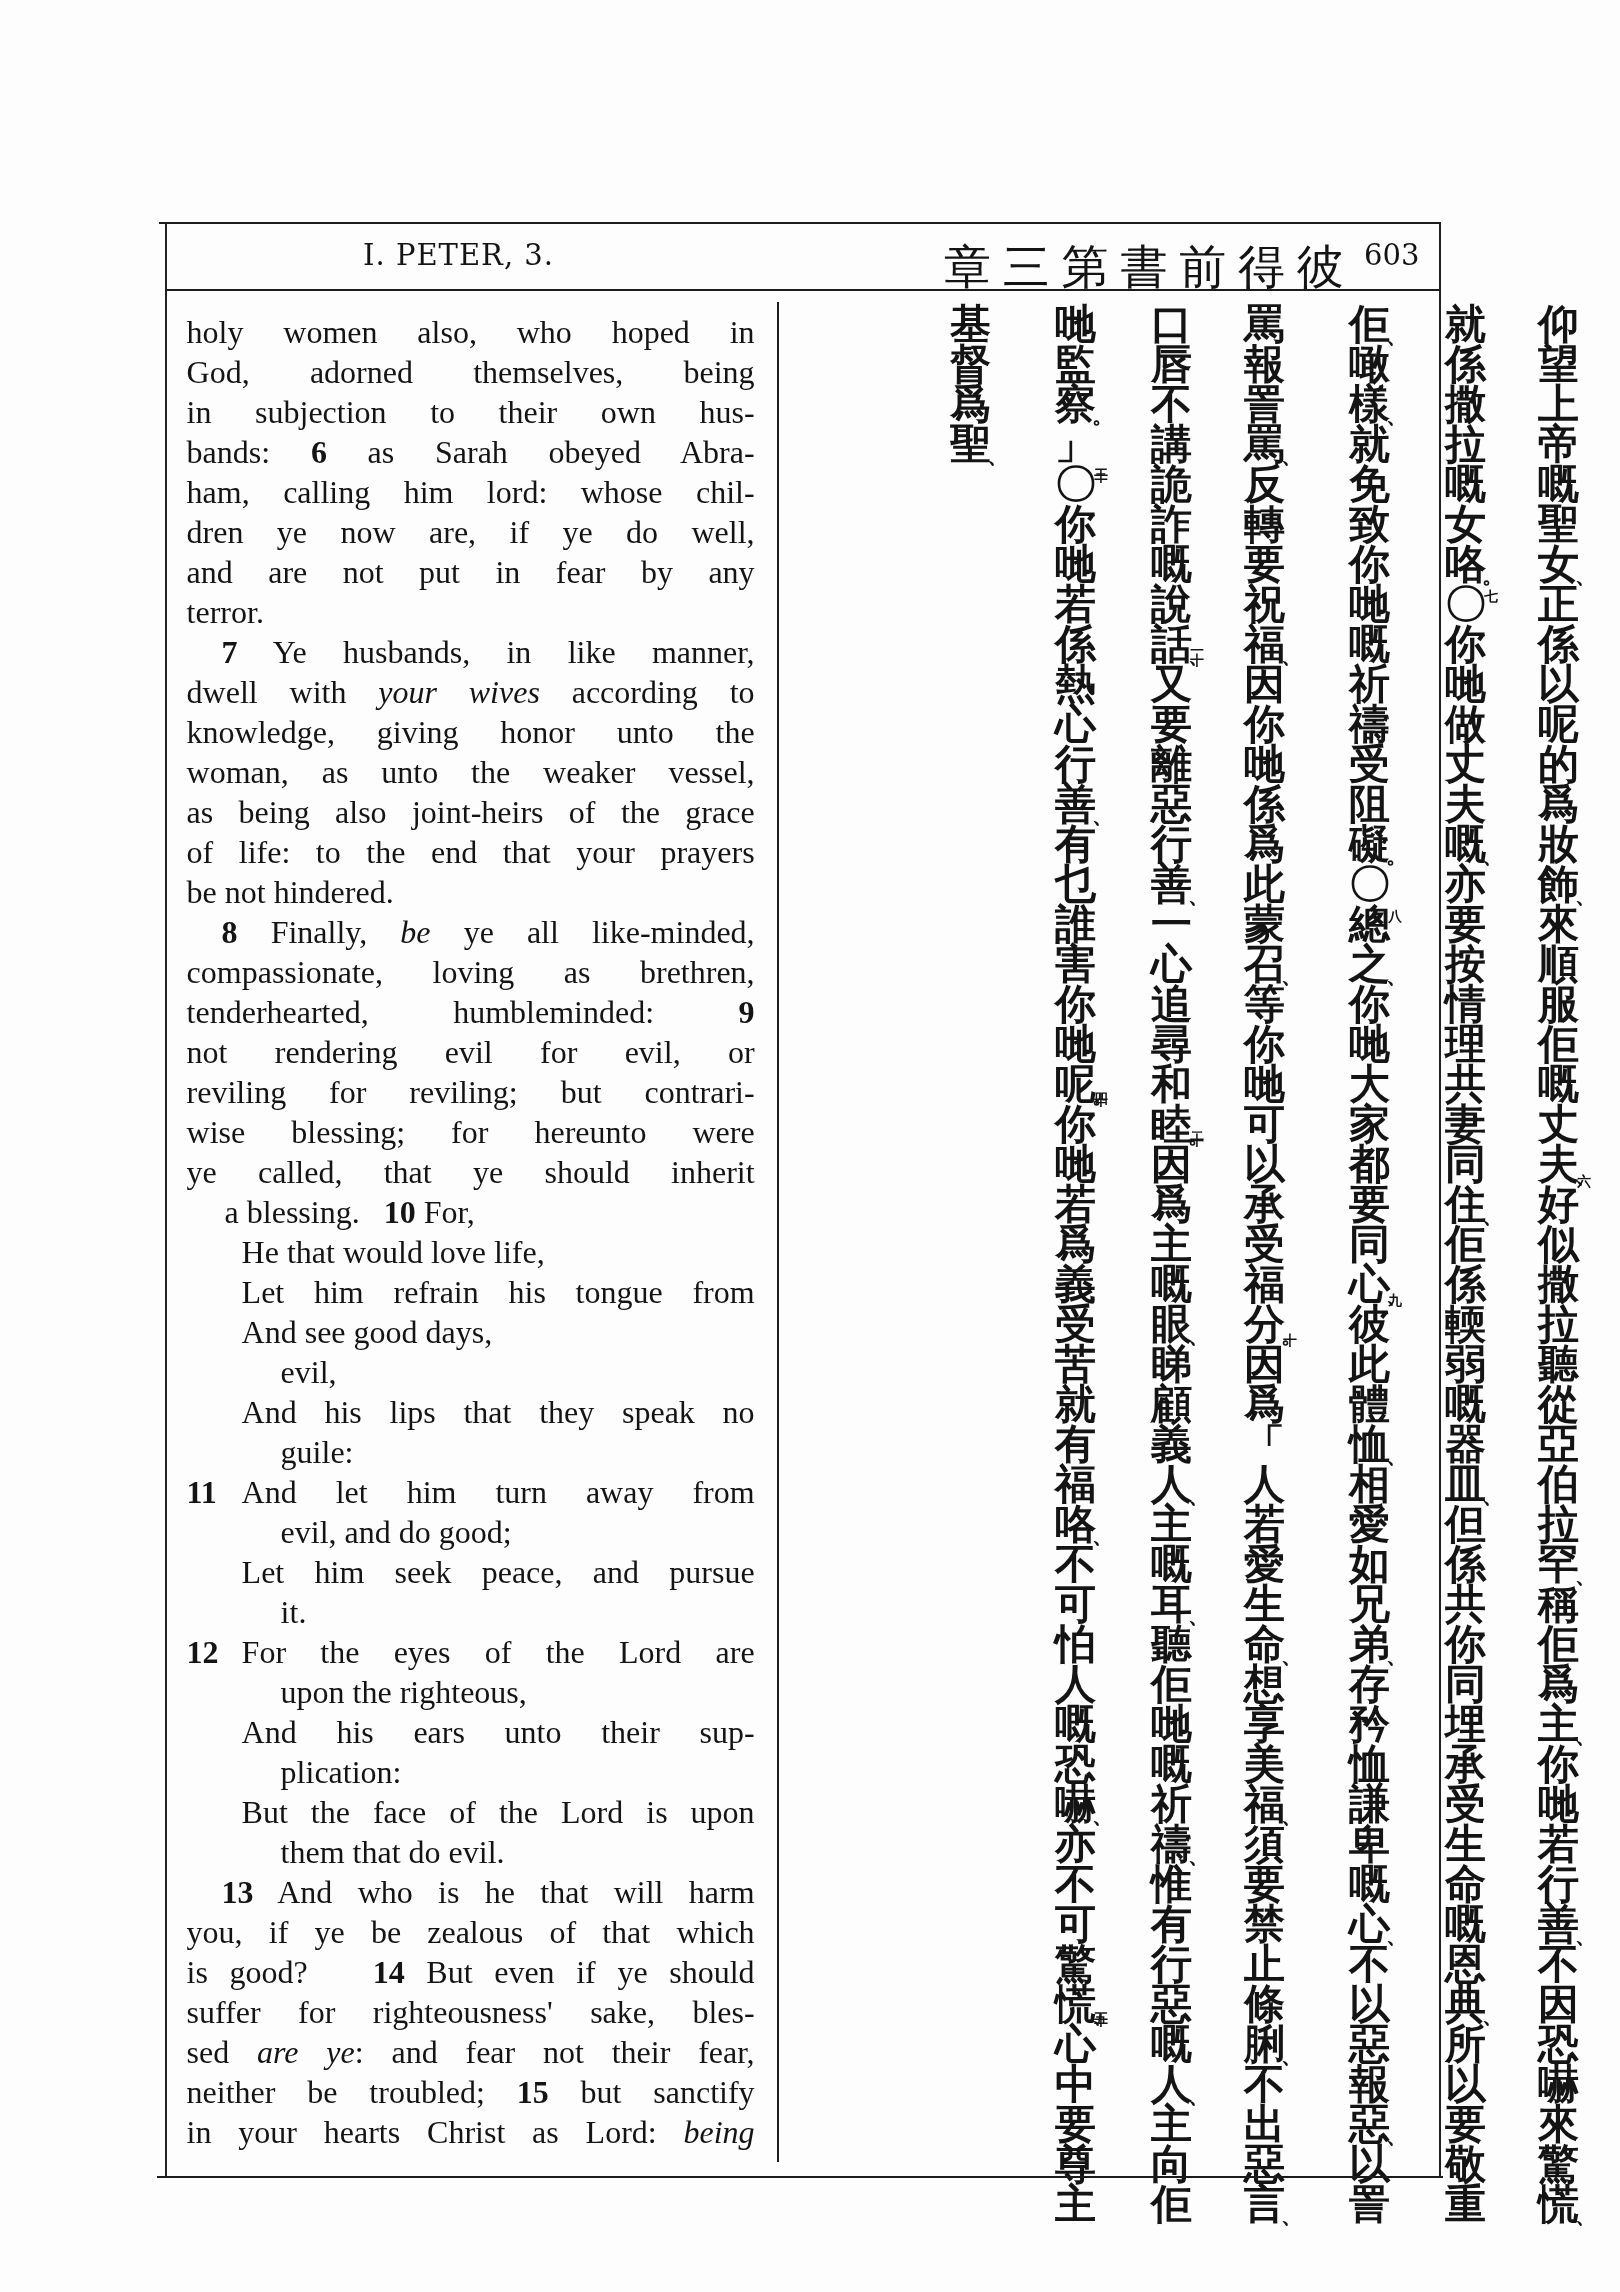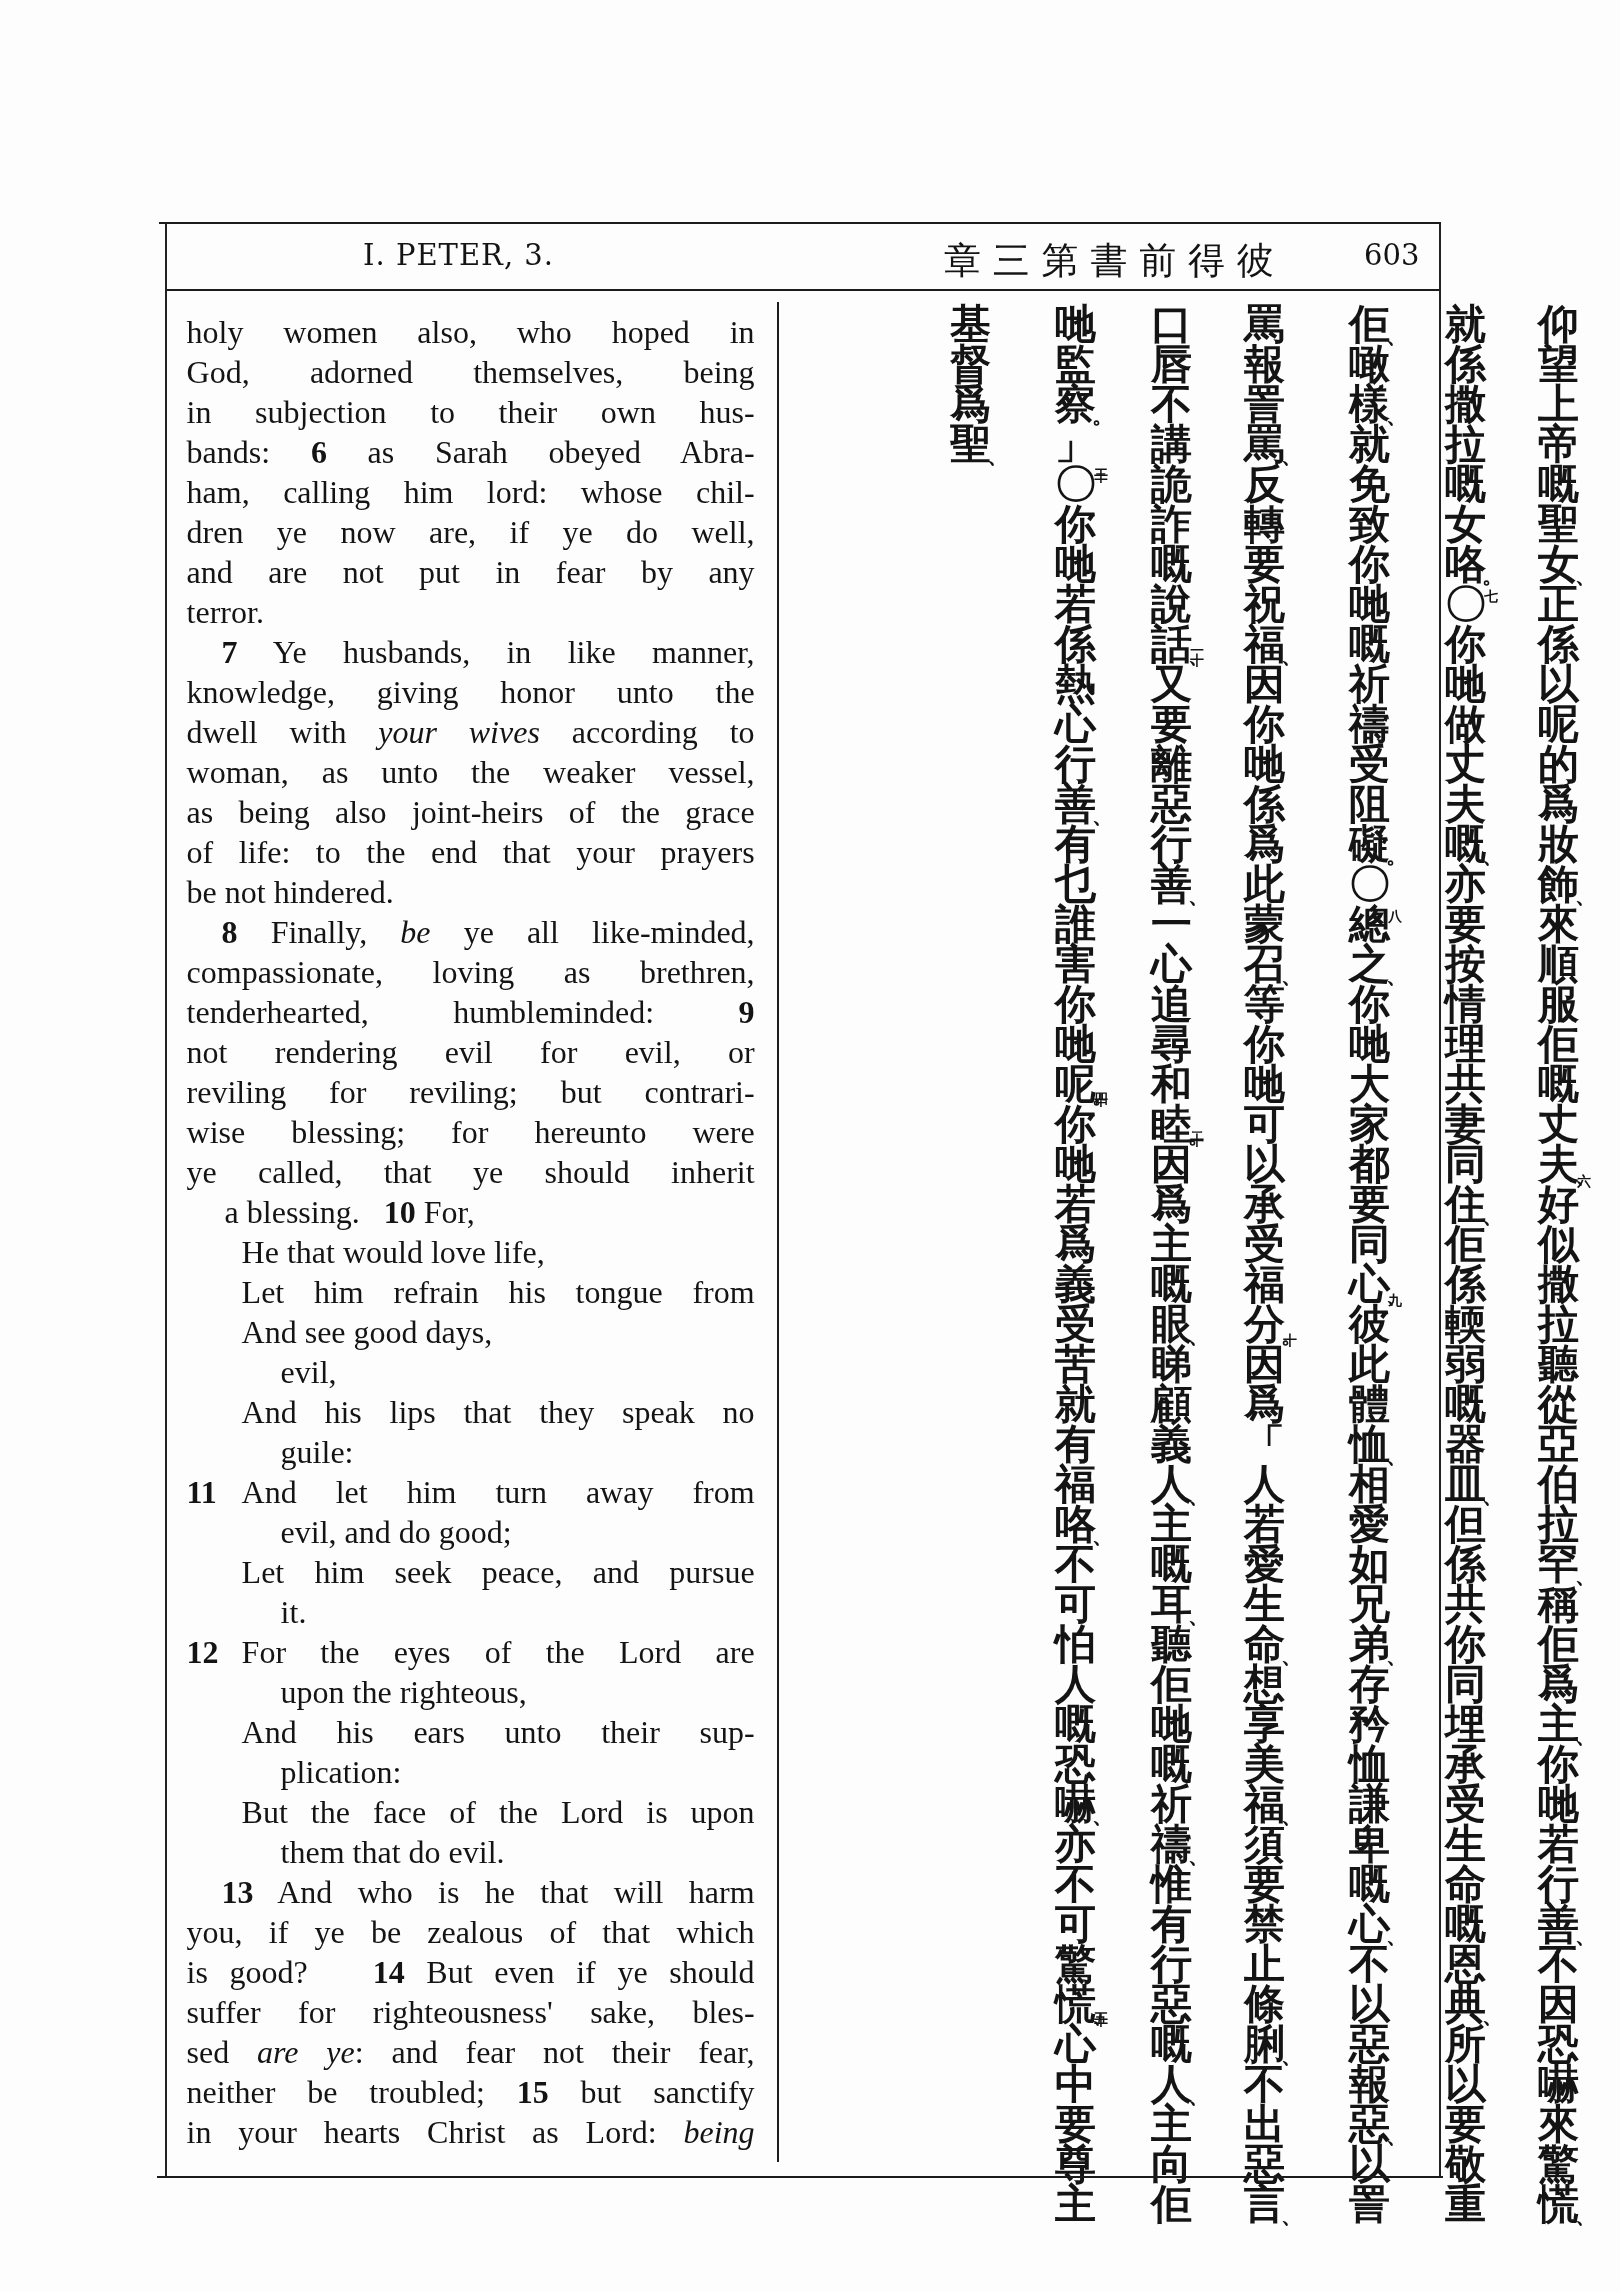--- a/index.html
+++ b/index.html
@@ -30,21 +30,21 @@
     position: absolute; left: 0; right: 0; top: 3.9px; height: 61px;
   }
   .running-title {
     position: absolute; left: 196px; top: 11.8px;
     font-family: "DejaVu Serif", serif;
     font-size: 29px; letter-spacing: 1px;
   }
   .running-title-zh {
     position: absolute; left: 777px; top: 9.8px;
     font-family: Liberation Sans, sans-serif;
-    font-size: 37px; letter-spacing: 11.8px;
+    font-size: 47px; letter-spacing: 11.8px;
   }
   .page-number {
     position: absolute; right: 19.6px; top: 11.8px;
     font-family: "DejaVu Serif", serif;
     font-size: 29px;
   }
 
   .english-col {
     position: absolute; left: 19.6px; top: 90px;
     width: 568px;
@@ -104,22 +104,22 @@
   <div class="english-col" id="english-col">
       <span class="line"><span>holy women also, who hoped in</span></span>
       <span class="line"><span>God, adorned themselves, being</span></span>
       <span class="line"><span>in subjection to their own hus-</span></span>
       <span class="line"><span>bands: </span><b>6</b><span> as Sarah obeyed Abra-</span></span>
       <span class="line"><span>ham, calling him lord: whose chil-</span></span>
       <span class="line"><span>dren ye now are, if ye do well,</span></span>
       <span class="line"><span>and are not put in fear by any</span></span>
       <span class="line left"><span>terror.</span></span>
       <span class="line" style="text-indent: 35px;"><b>7</b><span> Ye husbands, in like manner,</span></span>
+      <span class="line"><span>dwell with </span><i>your wives</i><span> according to</span></span>
       <span class="line"><span>knowledge, giving honor unto the</span></span>
-      <span class="line"><span>dwell with </span><i>your wives</i><span> according to</span></span>
       <span class="line"><span>woman, as unto the weaker vessel,</span></span>
       <span class="line"><span>as being also joint-heirs of the grace</span></span>
       <span class="line"><span>of life: to the end that your prayers</span></span>
       <span class="line left"><span>be not hindered.</span></span>
       <span class="line" style="text-indent: 35px;"><b>8</b><span> Finally, </span><i>be</i><span> ye all like-minded,</span></span>
       <span class="line"><span>compassionate, loving as brethren,</span></span>
       <span class="line"><span>tenderhearted, humbleminded: </span><b>9</b></span>
       <span class="line"><span>not rendering evil for evil, or</span></span>
       <span class="line"><span>reviling for reviling; but contrari-</span></span>
       <span class="line"><span>wise blessing; for hereunto were</span></span>

